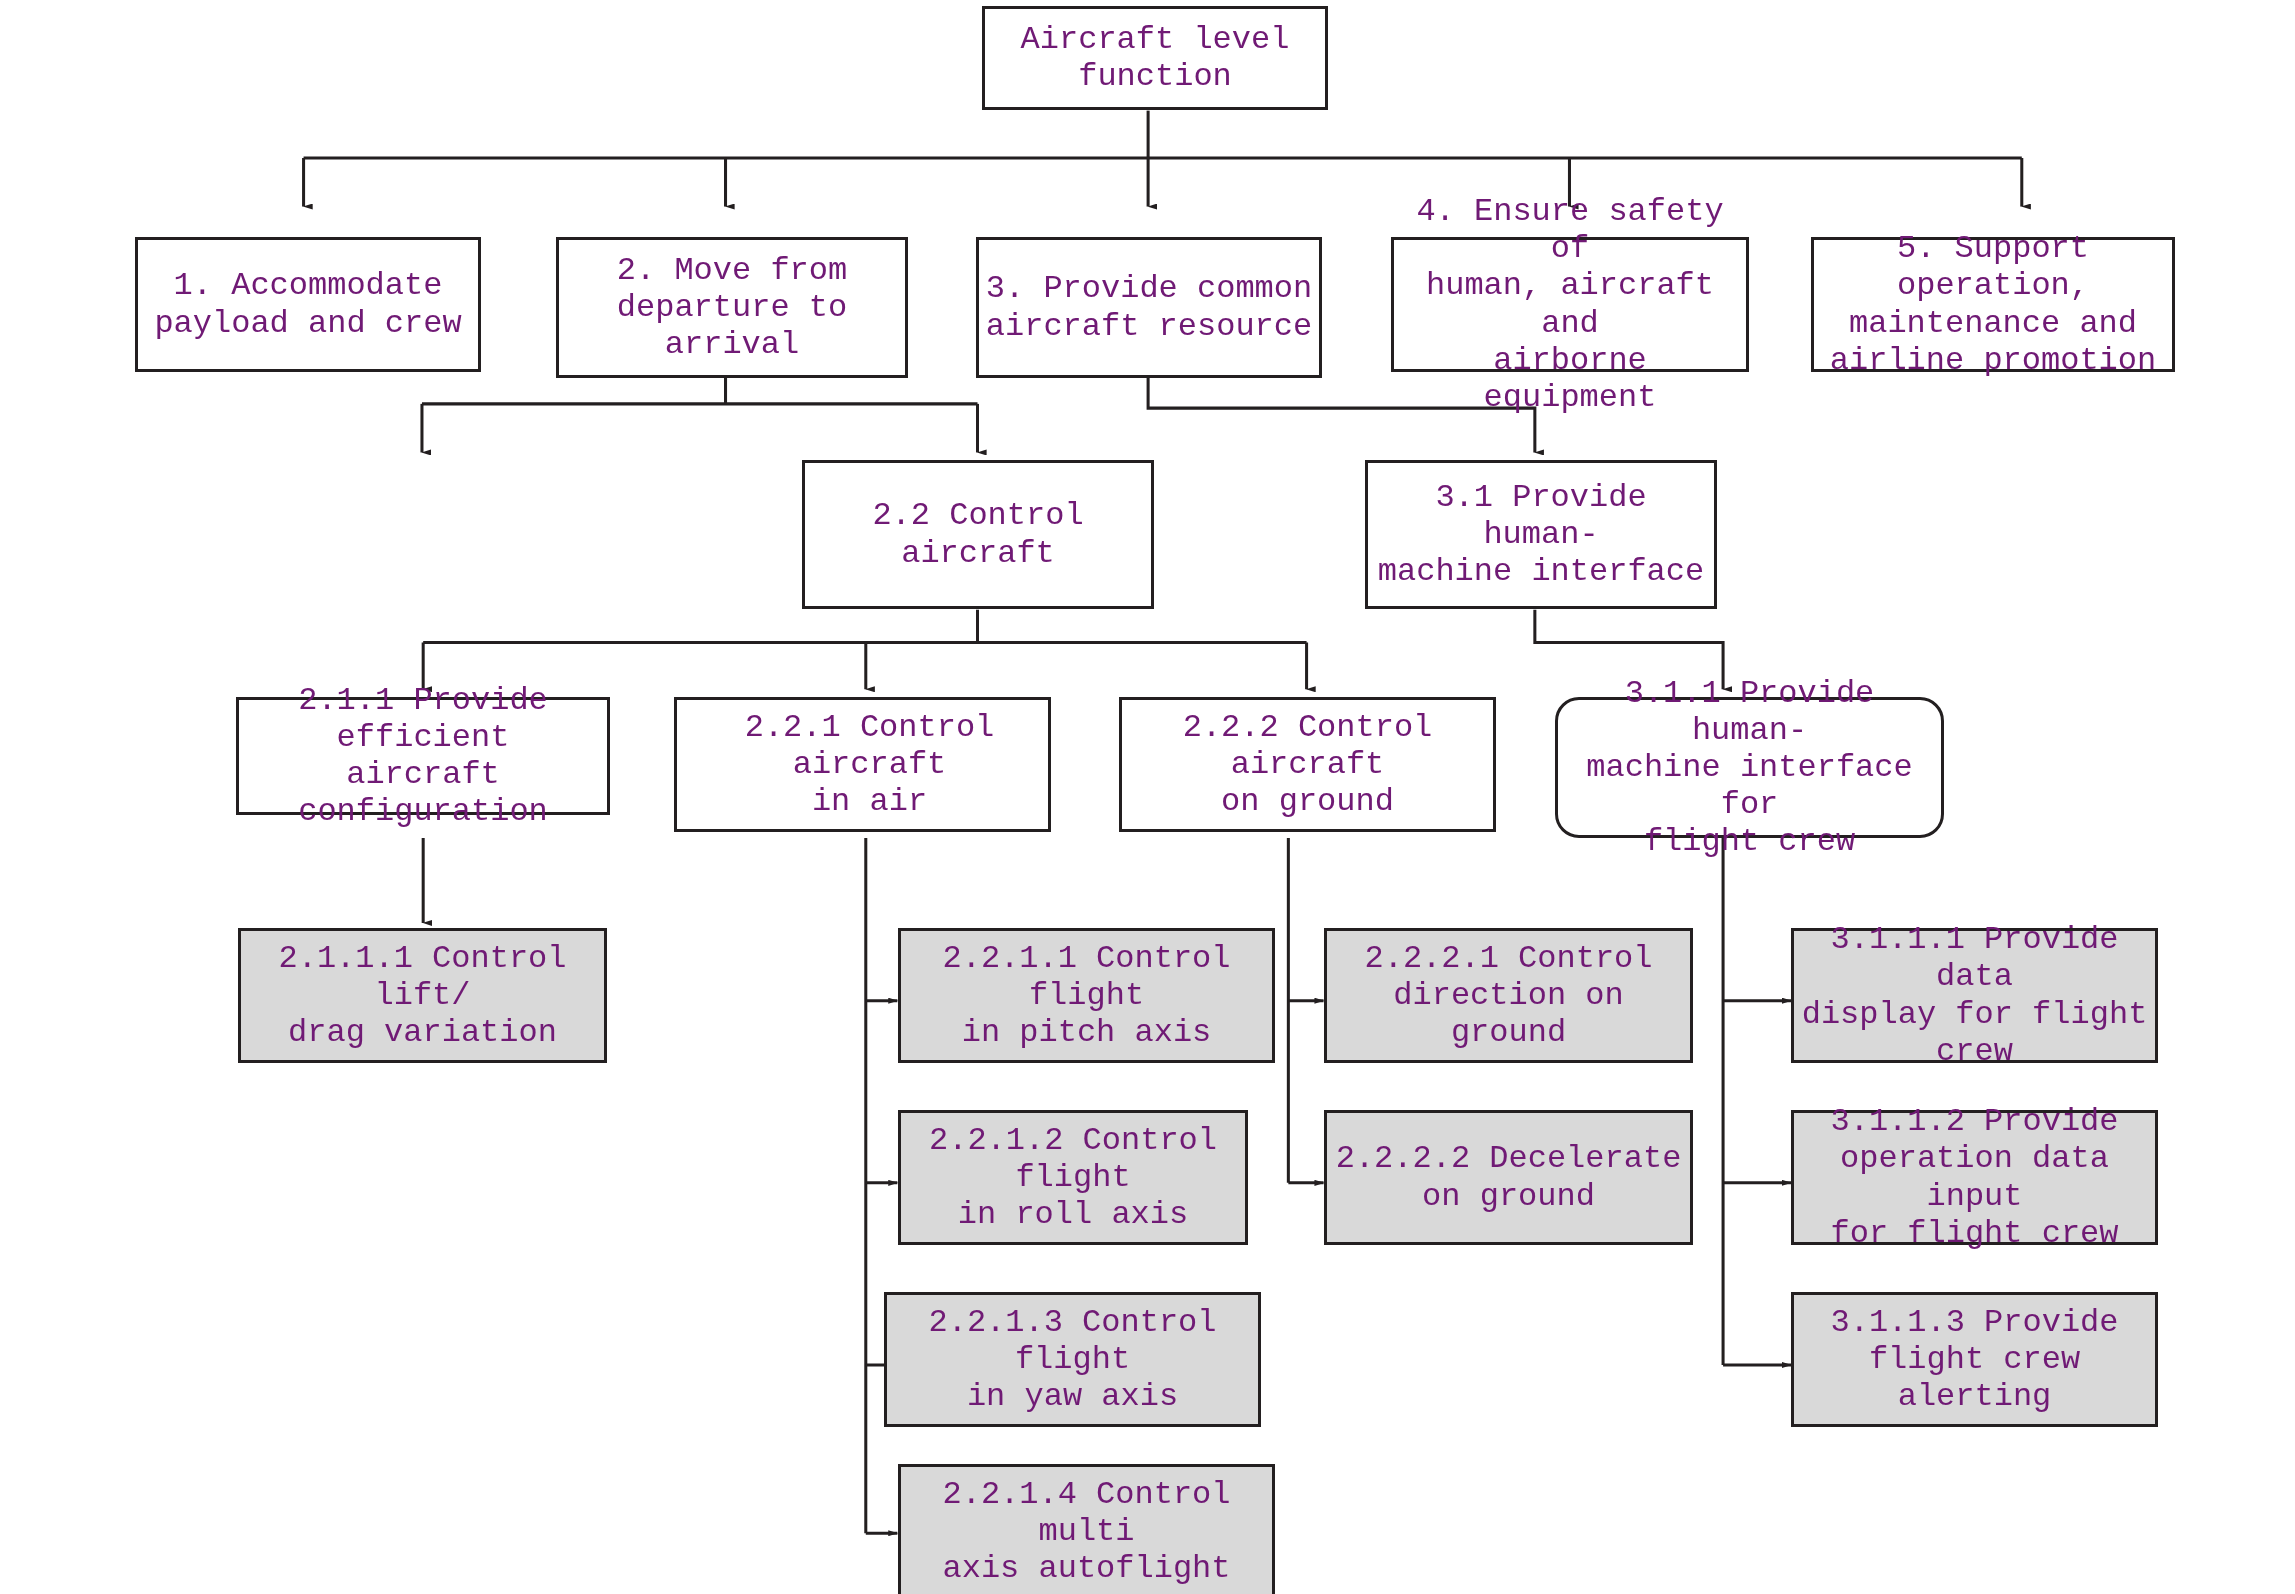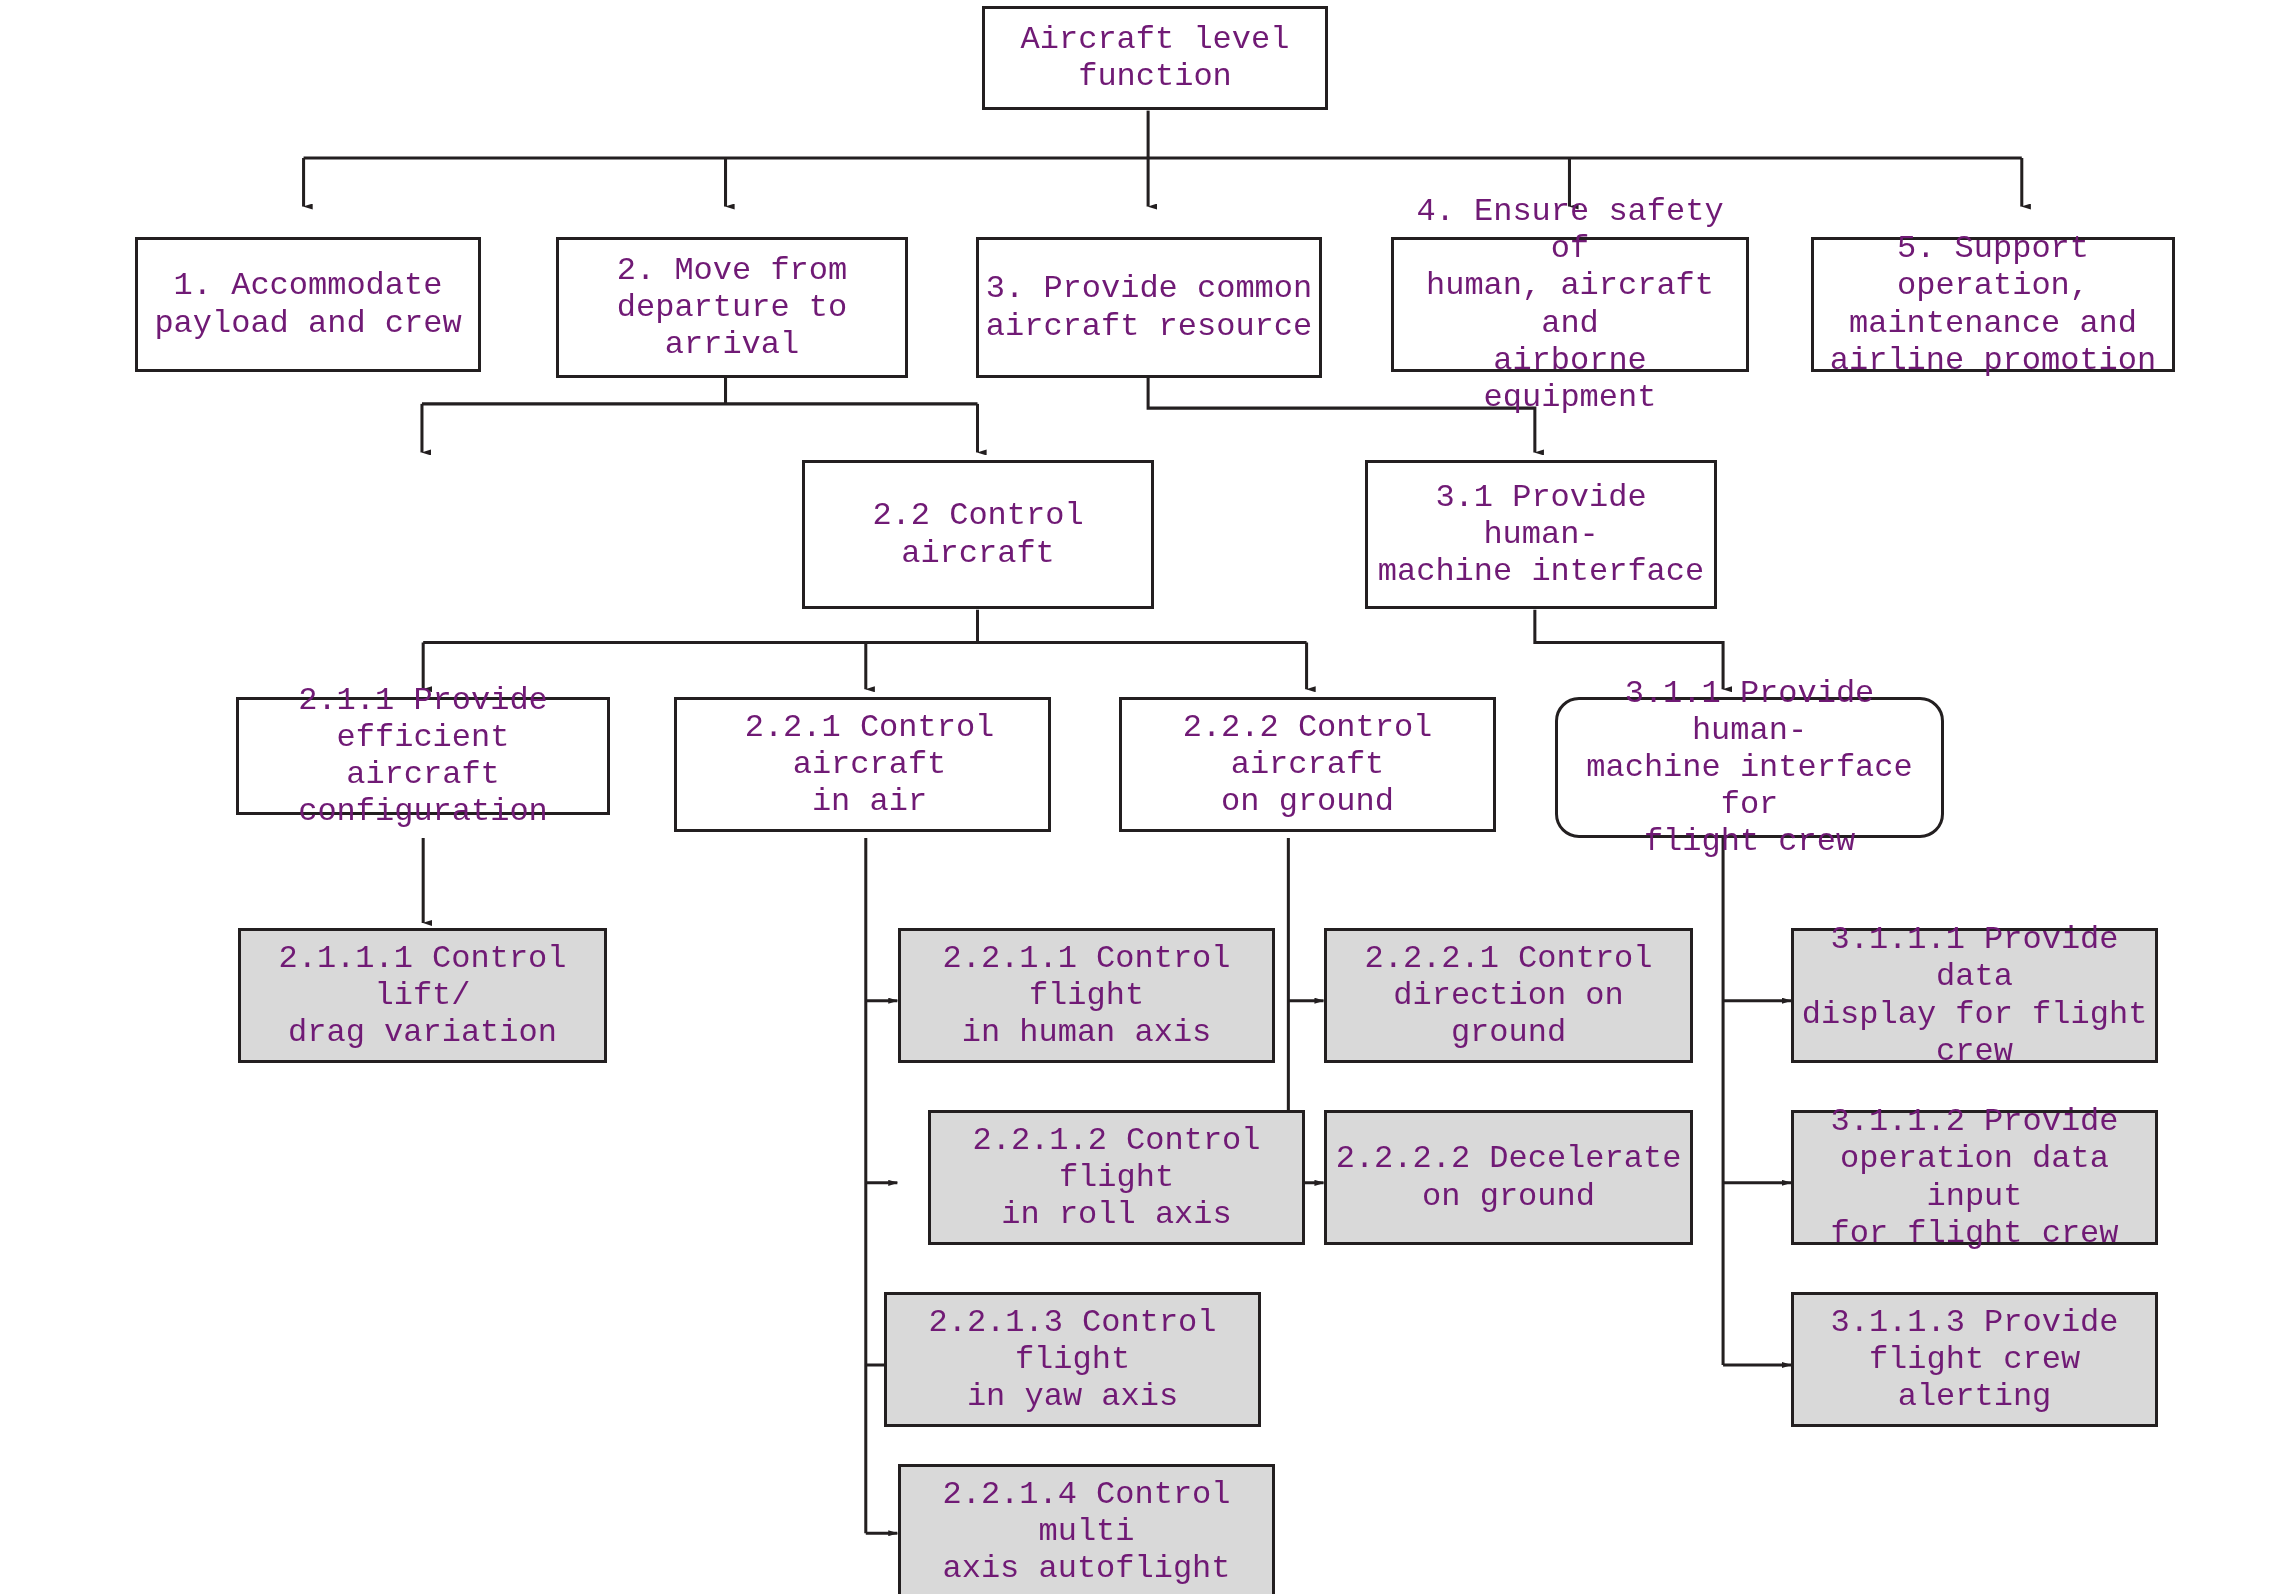--- a/index.html
+++ b/index.html
@@ -140,23 +140,23 @@
 on ground</div>
 
   <div class="node white" style="left:1555px; top:697px; width:389px; height:141px;border-radius:24px;">3.1.1 Provide human-
 machine interface for
 flight crew</div>
 
   <div class="node grey" style="left:238px; top:928px; width:369px; height:135px;">2.1.1.1 Control lift/
 drag variation</div>
 
   <div class="node grey" style="left:898px; top:928px; width:377px; height:135px;">2.2.1.1 Control flight
-in human axis</div>
+in pitch axis</div>
 
-  <div class="node grey" style="left:898px; top:1110px; width:377px; height:135px;margin-left:30px;">2.2.1.2 Control flight
+  <div class="node grey" style="left:898px; top:1110px; width:350px; height:135px;">2.2.1.2 Control flight
 in roll axis</div>
 
   <div class="node grey" style="left:884px; top:1292px; width:377px; height:135px;">2.2.1.3 Control flight
 in yaw axis</div>
 
   <div class="node grey" style="left:898px; top:1464px; width:377px; height:135px;">2.2.1.4 Control multi
 axis autoflight</div>
 
   <div class="node grey" style="left:1324px; top:928px; width:369px; height:135px;">2.2.2.1 Control
 direction on ground</div>

